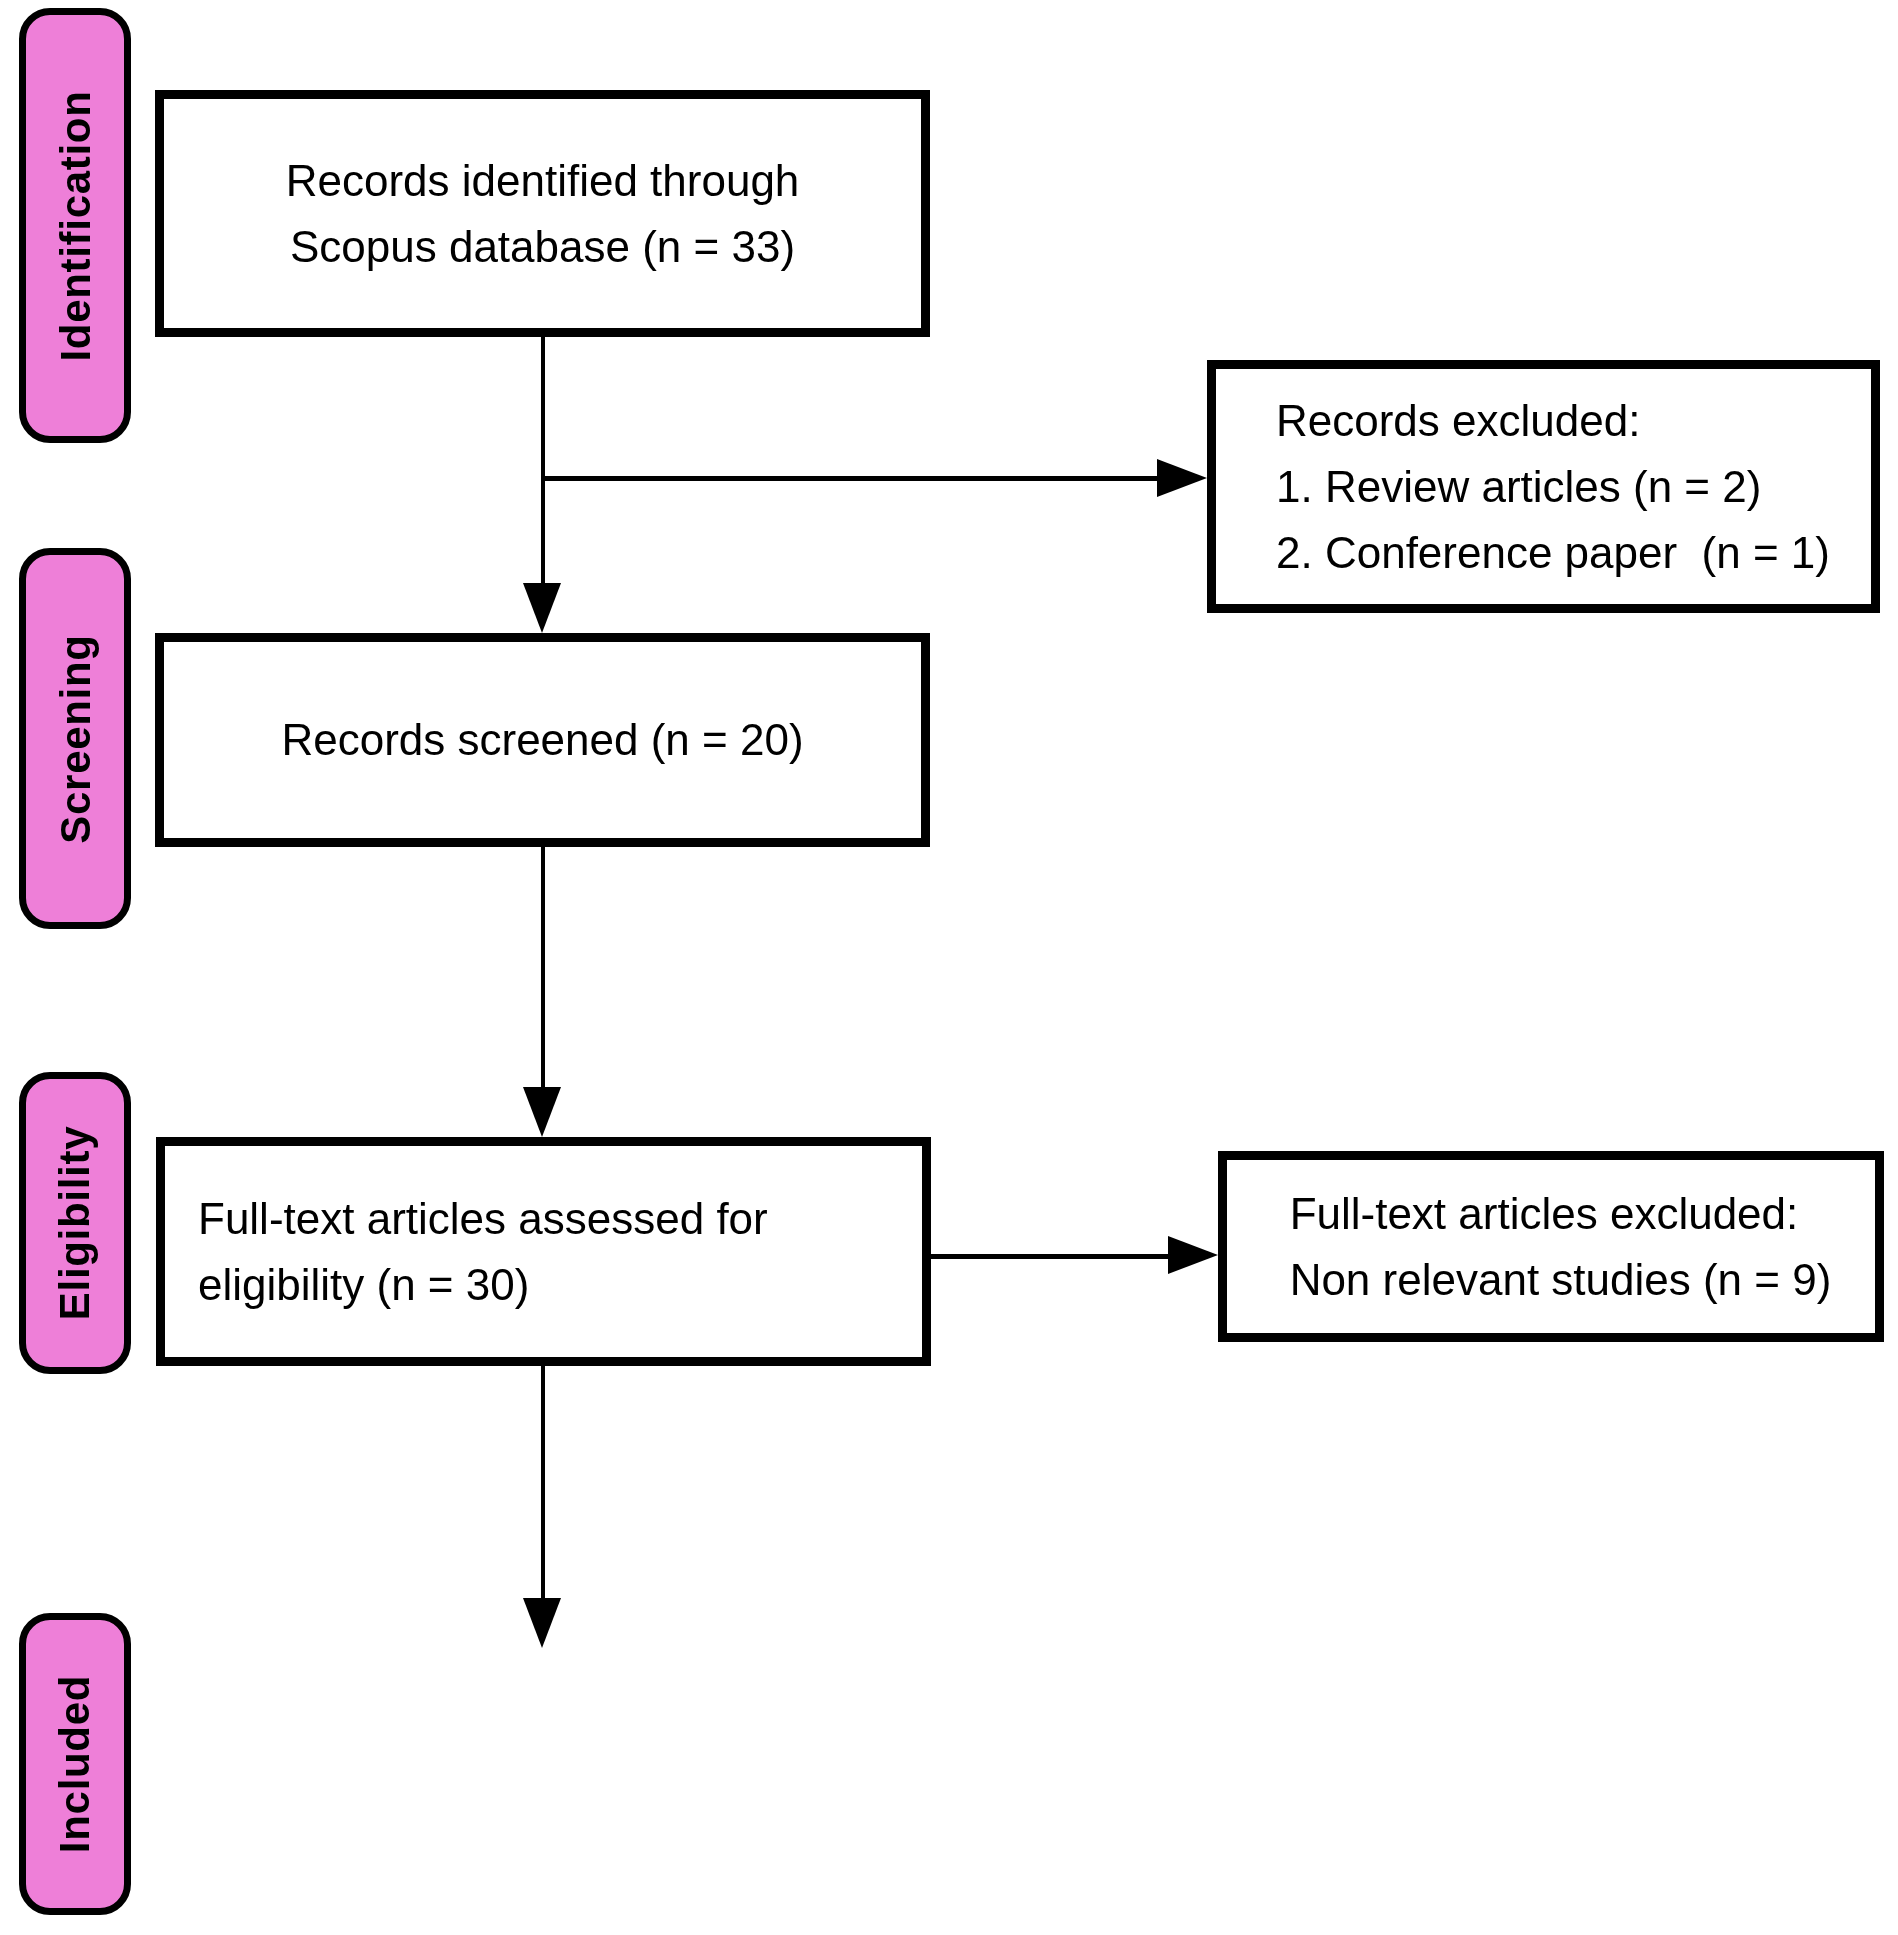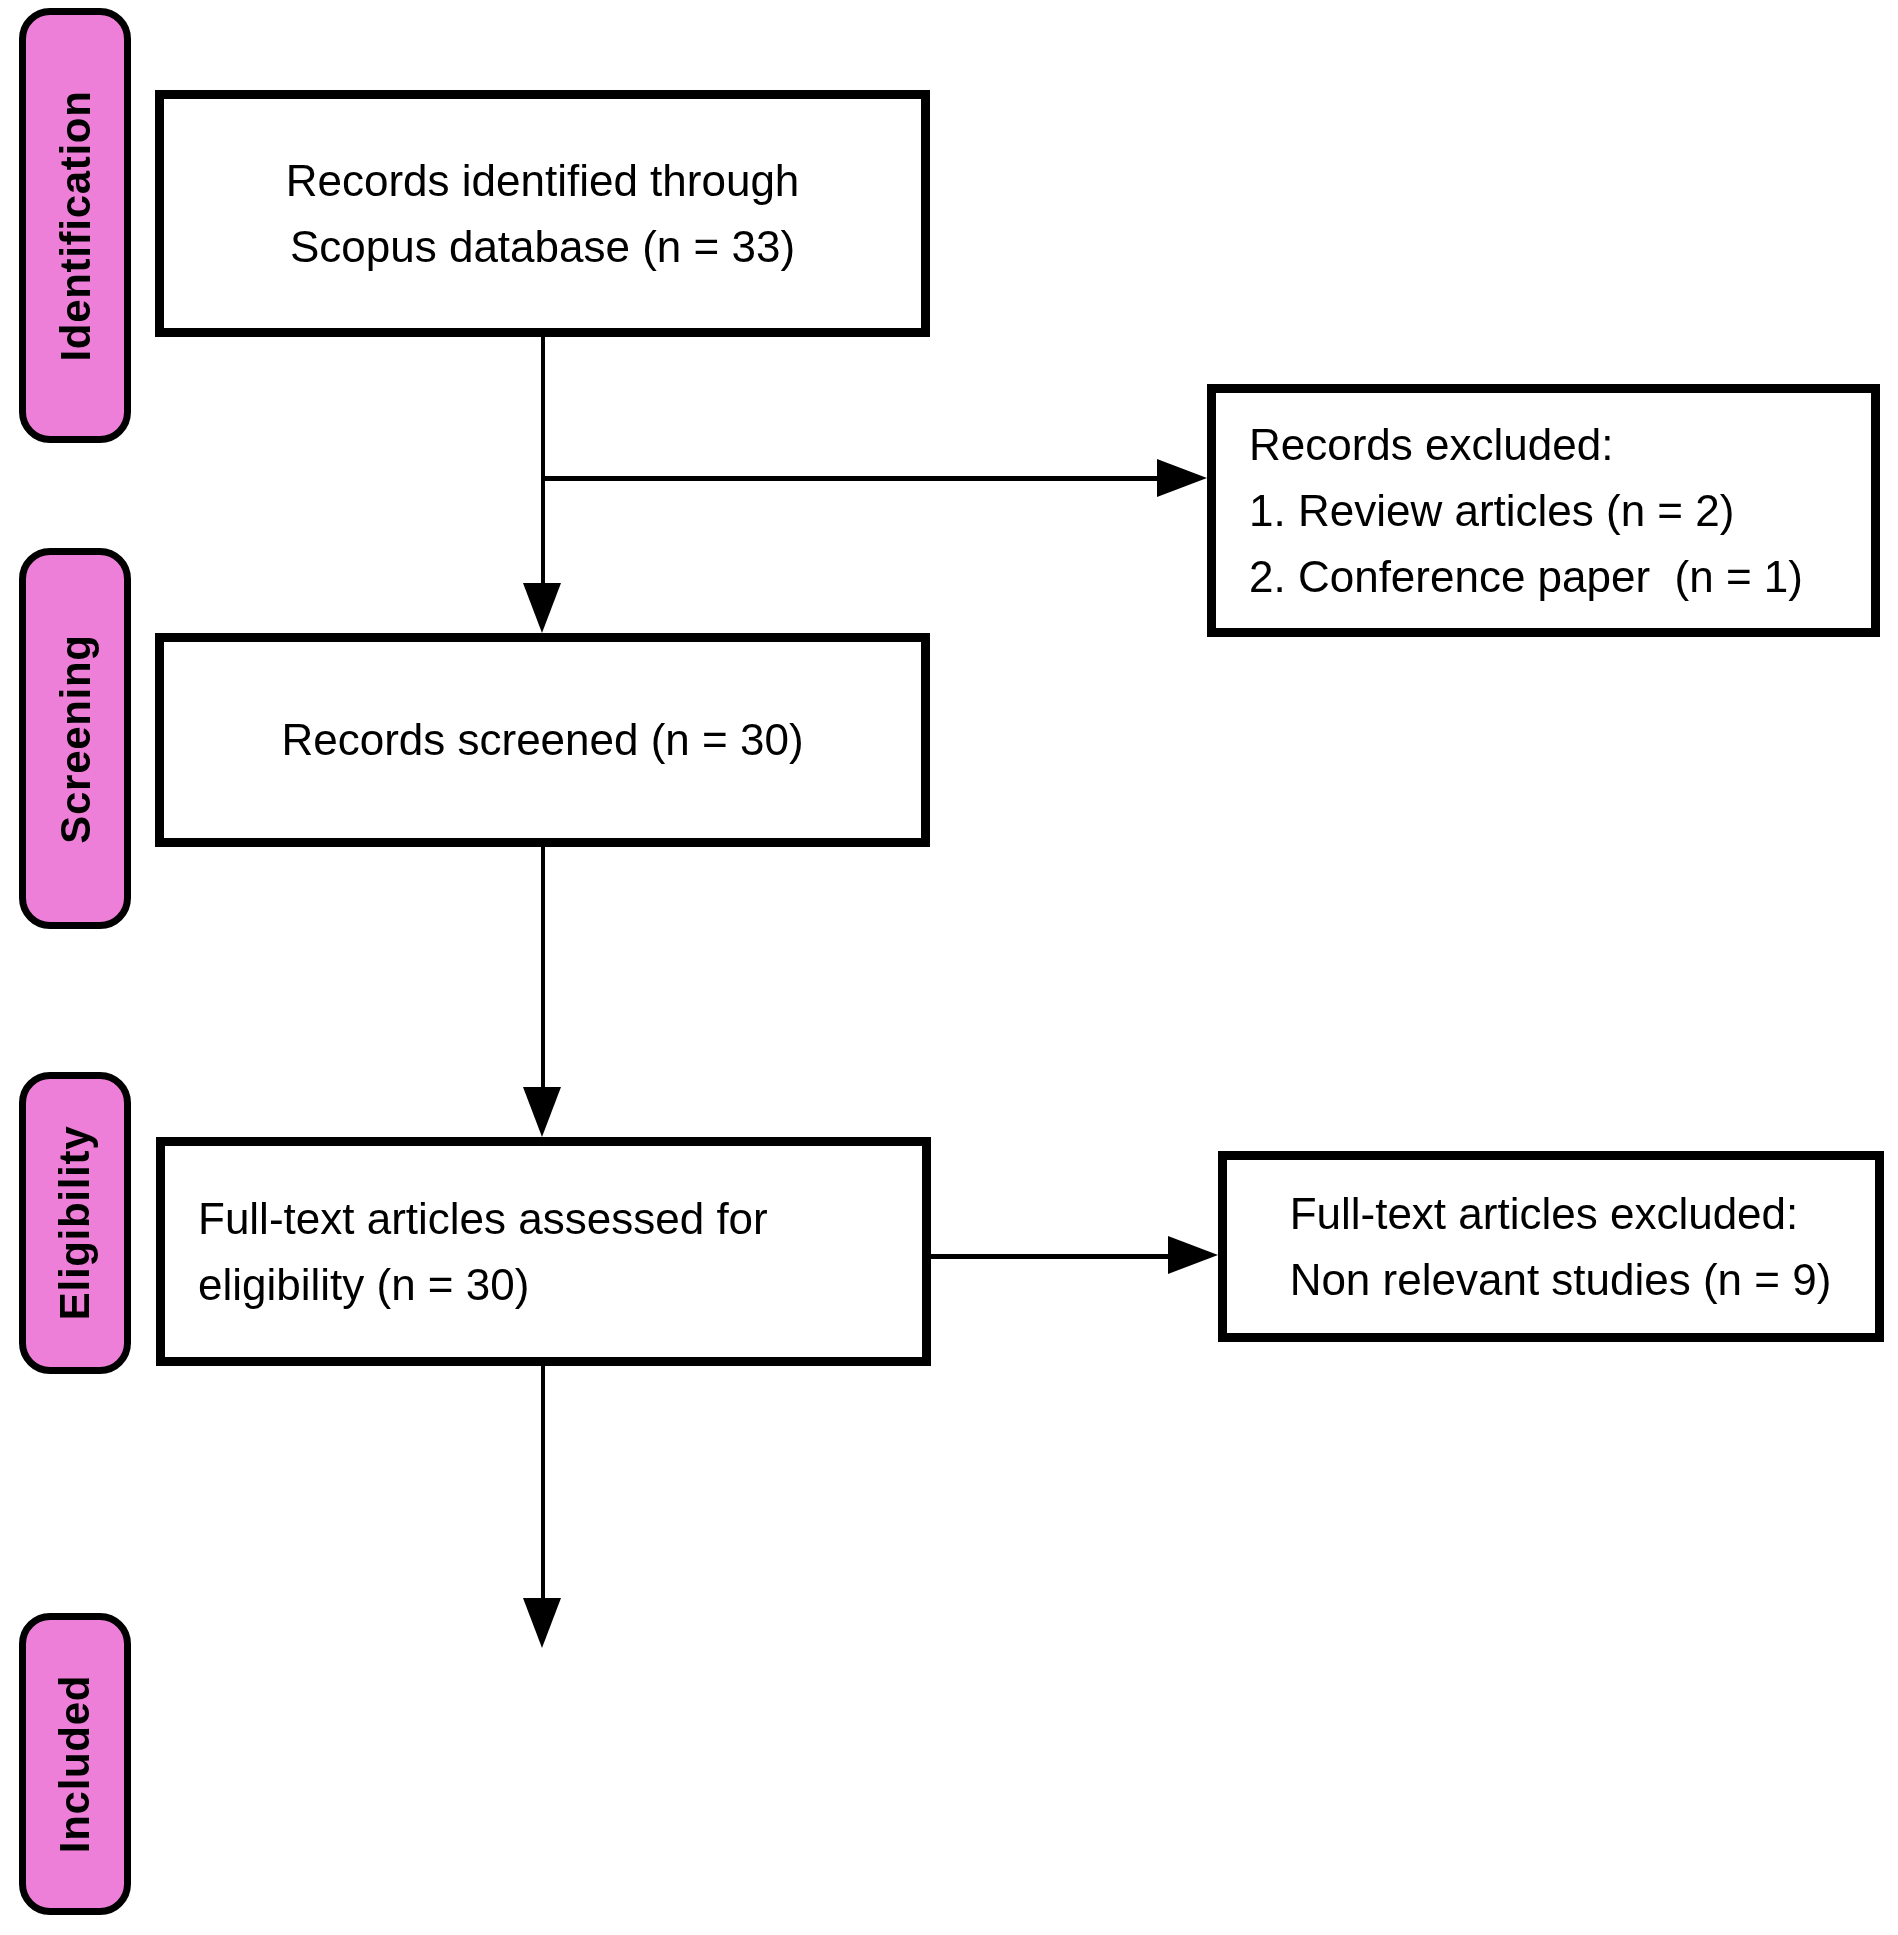--- a/index.html
+++ b/index.html
@@ -72,30 +72,30 @@
   <div class="stage" style="left:19.4px;top:1613px;width:112px;height:302px;">
     <span class="stage-text">Included</span>
   </div>
 
   <div class="box center" style="left:155px;top:90px;width:775px;height:247px;">
     <span class="box-text">Records identified through
 Scopus database (n = 33)</span>
   </div>
 
   <div class="box center" style="left:155px;top:633px;width:775px;height:214px;">
-    <span class="box-text">Records screened (n = 30)</span>
+    <span class="box-text">Records screened (n = 20)</span>
   </div>
 
   <div class="box left" style="left:156px;top:1137px;width:775px;height:229px;">
     <span class="box-text">Full-text articles assessed for
 eligibility (n = 30)</span>
   </div>
 
 
-  <div class="box left" style="left:1207px;top:384px;width:673px;height:253px;">
+  <div class="box left" style="left:1207px;top:360px;width:673px;height:253px;justify-content:center;">
     <span class="box-text">Records excluded:
 1. Review articles (n = 2)
 2. Conference paper  (n = 1)</span>
   </div>
 
   <div class="box left" style="left:1218px;top:1151px;width:666px;height:191px;justify-content:center;">
     <span class="box-text">Full-text articles excluded:
 Non relevant studies (n = 9)</span>
   </div>
 

